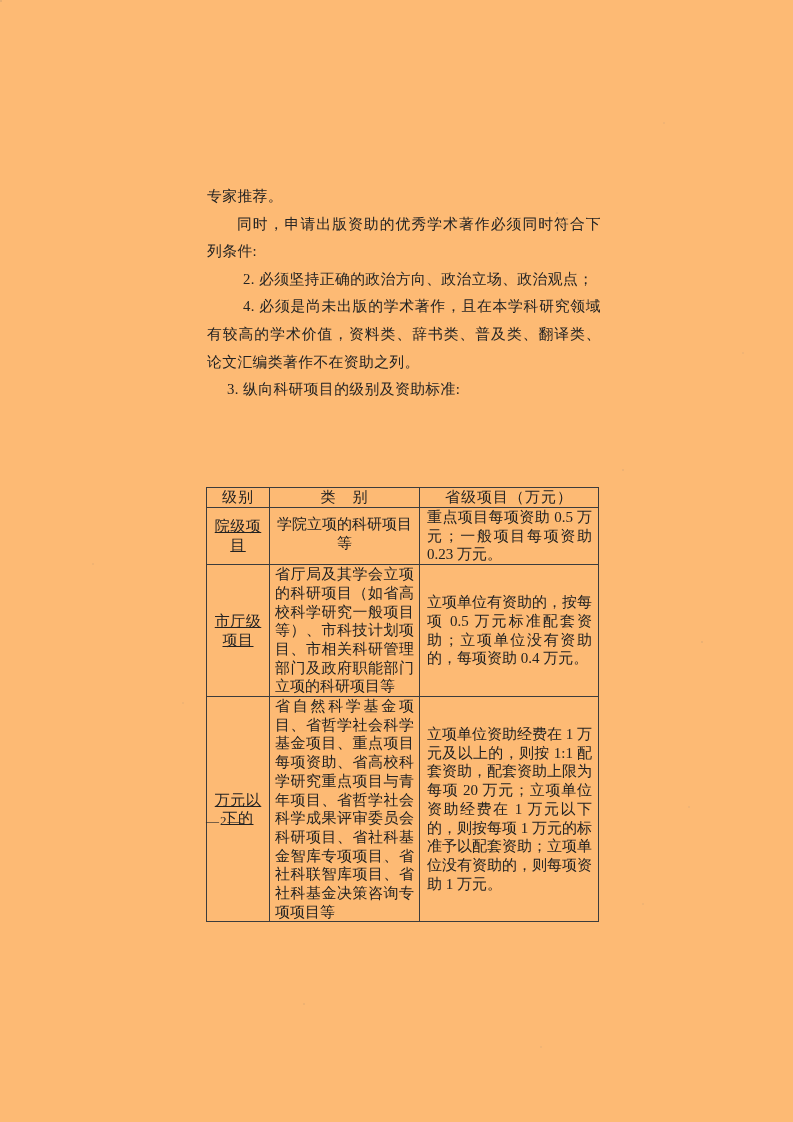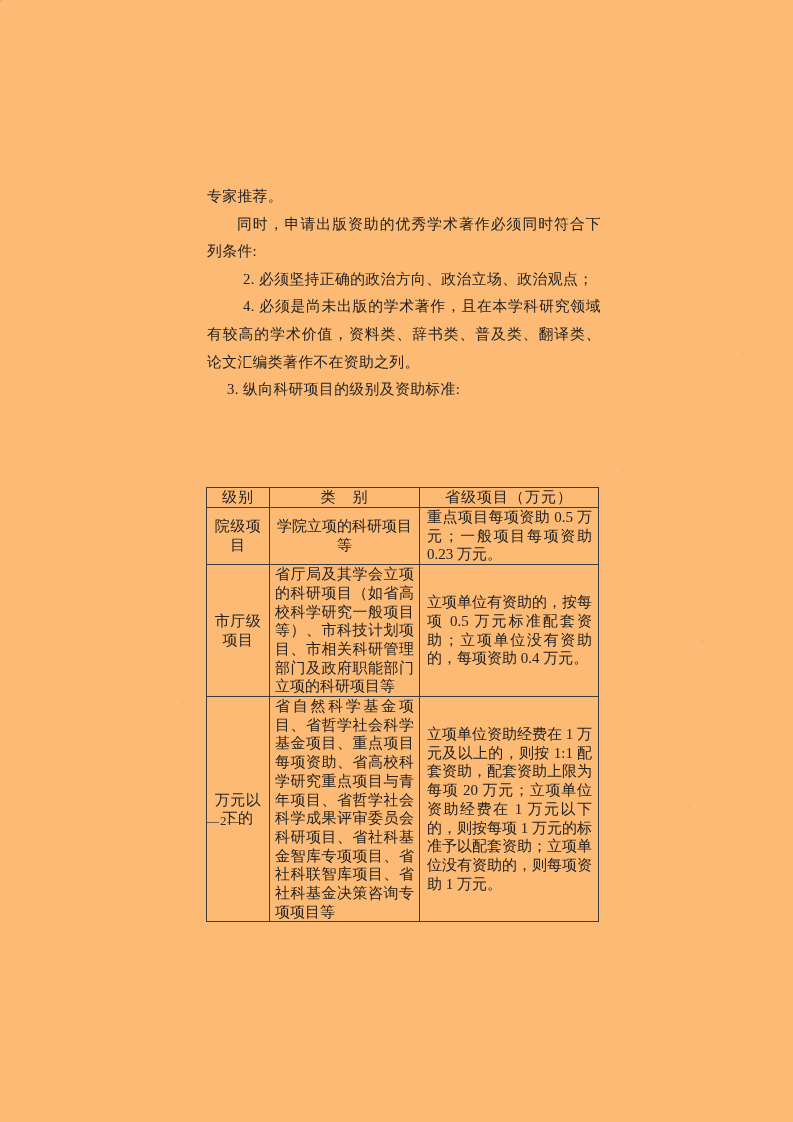--- a/index.html
+++ b/index.html
@@ -44,23 +44,23 @@
     vertical-align:middle;
     overflow:hidden;
   }
   .doc-table th{
     height:17px;
     text-align:center;
     letter-spacing:1px;
     padding:0 2px;
   }
   .doc-table td{line-height:18.7px;}
-  td.lvl{text-align:center;letter-spacing:0.5px;padding:0 2px;}
+  td.lvl{text-align:center;letter-spacing:0.5px;padding:0 2px;text-decoration:underline;}
   td.cat{text-align:justify;padding:0 5px;}
-  td.cat.center{text-align:center;}
+  td.cat.center{text-align:center;font-family:Liberation Mono, monospace;}
   td.std{text-align:justify;padding:0 6px 0 7px;}
   tr.r1 td{height:34px;}
   tr.r2 td{height:91px;}
   tr.r3 td{height:152px;}
   
   .pageno{
     position:absolute;
     left:206px;top:813px;
     font-size:13px;
     letter-spacing:1px;

